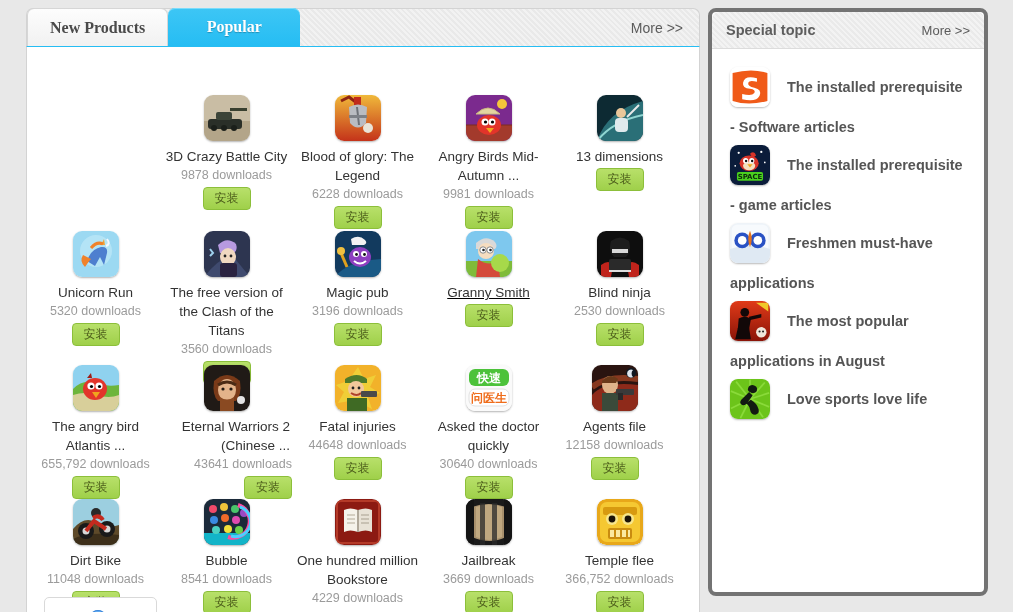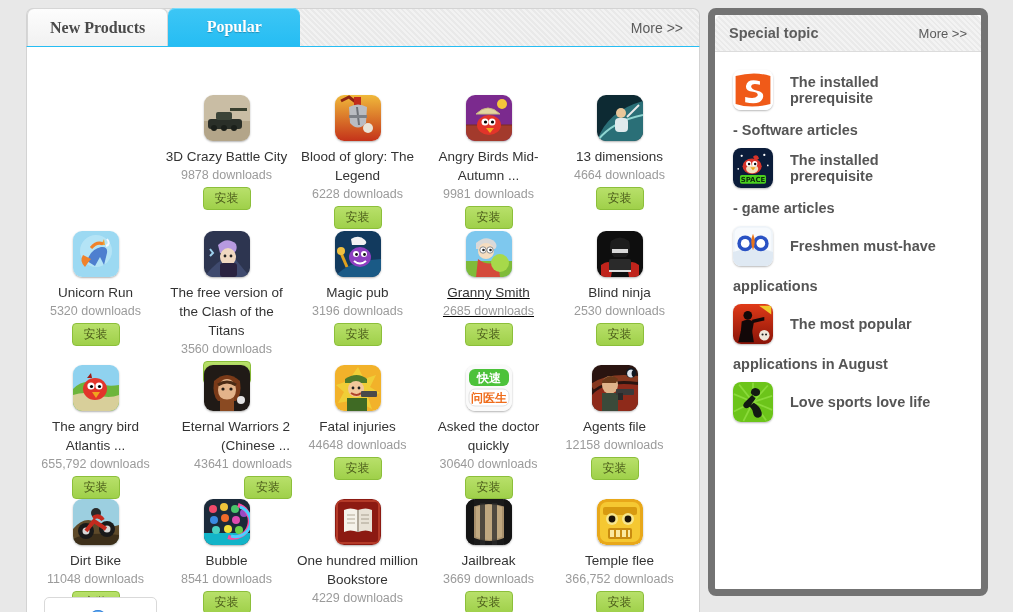--- a/index.html
+++ b/index.html
@@ -112,21 +112,21 @@
     border-radius: 4px;
     cursor: pointer;
     line-height: 14px;
   }
 
   
   .side-panel {
     position: absolute; left: 708px; top: 8px;
     width: 280px; height: 588px;
     background: #fff;
-    border: 7px solid #737373;
+    border: 4px solid #737373;
     border-radius: 8px;
     overflow: hidden;
   }
   .side-head {
     height: 37px;
     background:
       repeating-linear-gradient(45deg, #f3f3f3 0px, #f3f3f3 2px, #eaeaea 2px, #eaeaea 4px);
     border-bottom: 1px solid #dcdcdc;
     border-radius: 7px 7px 0 0;
     display: flex; align-items: center;
@@ -258,21 +258,20 @@
               <svg width="46" height="46" viewBox="0 0 46 46">
                 <rect width="46" height="46" fill="#0d2a33"></rect>
                 <path d="M0 46 q10 -30 46 -40 L46 46 Z" fill="#2a6f77"></path>
                 <path d="M0 46 q16 -20 46 -26" stroke="#8fd6d2" stroke-width="2" fill="none"></path>
                 <circle cx="24" cy="18" r="5" fill="#e9c79a"></circle>
                 <rect x="18" y="23" width="13" height="14" rx="4" fill="#dfe9ec"></rect>
                 <path d="M30 22 L42 10" stroke="#e9e9e9" stroke-width="2"></path>
               </svg>
             </div>
             <div class="app-name">13 dimensions</div>
-            <div class="app-dl">4664 downloads</div>
             <div><span class="install-btn">安装</span></div>
           </div>
           <div class="app-cell" style="left: 3px; top: 184px;">
             <div class="app-icon">
               <svg width="46" height="46" viewBox="0 0 46 46">
                 <rect width="46" height="46" fill="#9cd9f2"></rect>
                 <circle cx="23" cy="20" r="16" fill="#bfe8f8" opacity=".7"></circle>
                 <path d="M34 8 q4 5 -1 7" stroke="#f5f8ff" stroke-width="2" fill="none"></path>
                 <path d="M28 14 l3 -6 l1 6 Z" fill="#f0a43a"></path>
                 <path d="M14 30 q4 -12 14 -14 q7 -1 6 6 l-3 12 l-4 -8 l-5 9 Z" fill="#4d7fcf"></path>
@@ -330,21 +329,20 @@
                 <ellipse cx="20" cy="20" rx="8" ry="8" fill="#f6ddc0"></ellipse>
                 <circle cx="17" cy="19" r="3.2" fill="#fff" stroke="#888"></circle>
                 <circle cx="24" cy="19" r="3.2" fill="#fff" stroke="#888"></circle>
                 <circle cx="17.5" cy="19" r="1.3" fill="#222"></circle>
                 <circle cx="24.5" cy="19" r="1.3" fill="#222"></circle>
                 <path d="M12 28 q10 8 20 2 l2 16 l-24 0 Z" fill="#d4493a"></path>
                 <circle cx="34" cy="32" r="9" fill="#a7d94a"></circle>
               </svg>
             </div>
             <div class="app-name">Granny Smith</div>
-            <div class="app-dl">2685 downloads</div>
             <div><span class="install-btn">安装</span></div>
           </div>
           <div class="app-cell" style="left: 527px; top: 184px;">
             <div class="app-icon">
               <svg width="46" height="46" viewBox="0 0 46 46">
                 <rect width="46" height="46" fill="#0e0e0e"></rect>
                 <path d="M4 34 q8 -6 12 0 l-2 12 l-10 0 Z" fill="#c0241c"></path>
                 <path d="M42 34 q-8 -6 -12 0 l2 12 l10 0 Z" fill="#c0241c"></path>
                 <path d="M14 10 q9 -7 18 0 q3 10 -3 16 l-12 0 q-6 -6 -3 -16 Z" fill="#1d1d1d"></path>
                 <rect x="15" y="18" width="16" height="4" fill="#d8d8d8"></rect>

